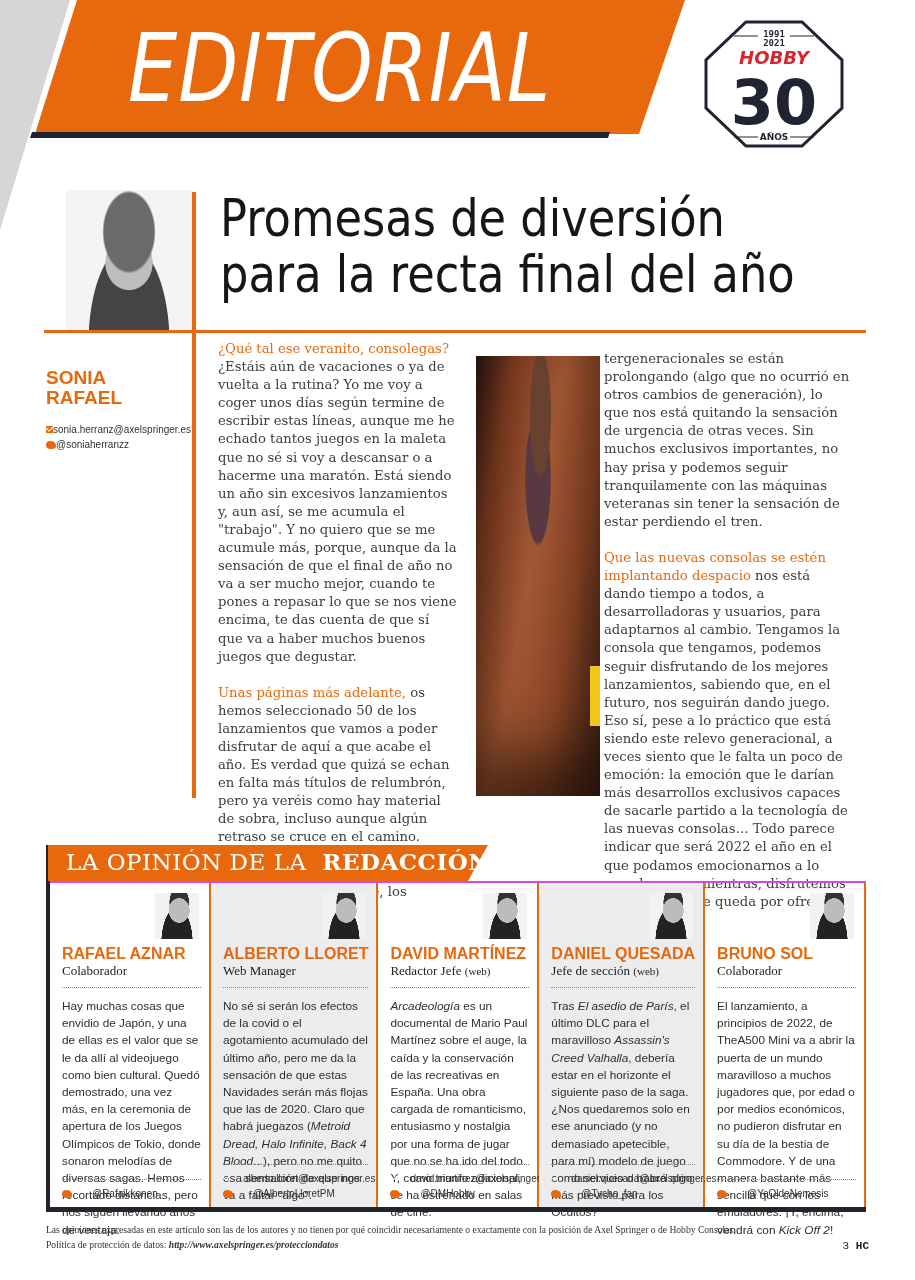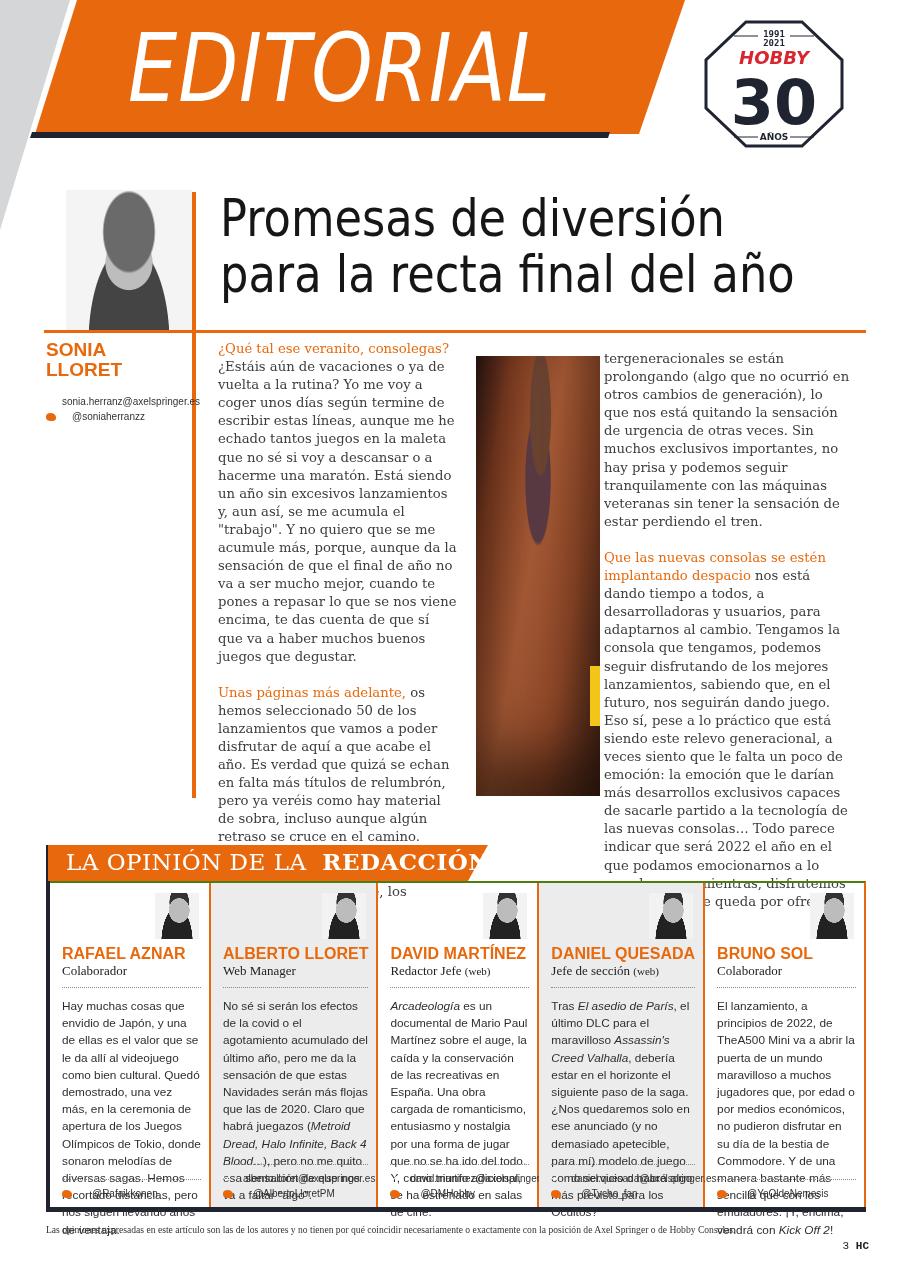--- a/index.html
+++ b/index.html
@@ -24,24 +24,24 @@
   .author-photo { position: absolute; left: 66px; top: 190px; width: 126px; height: 140px;
     background: radial-gradient(ellipse at 50% 30%, #6a6a6a 0 28%, transparent 30%),
                 radial-gradient(ellipse at 50% 52%, #bdbdbd 0 26%, transparent 27%),
                 radial-gradient(ellipse at 50% 110%, #444 0 45%, transparent 46%),
                 #f4f4f4; }
   .vrule { position: absolute; left: 192px; top: 192px; width: 4px; height: 606px; background: #e8690d; }
   .hrule { position: absolute; left: 44px; top: 330px; width: 822px; height: 3px; background: #e8690d; }
   .headline { position: absolute; left: 220px; top: 190px; font-family: "DejaVu Sans", sans-serif; font-size: 52px;
     line-height: 56px; color: #161616; transform: scaleX(0.86); transform-origin: left top; white-space: nowrap; }
 
-  .author-block { position: absolute; left: 46px; top: 340px; width: 145px; font-family: "Liberation Sans", sans-serif; }
+  .author-block { position: absolute; left: 46px; top: 368px; width: 145px; font-family: "Liberation Sans", sans-serif; }
   .author-name { color: #e8690d; font-weight: bold; font-size: 19px; line-height: 20px; }
   .author-role { color: #222; font-size: 13px; line-height: 17px; margin-top: 6px; }
-  .contact { font-size: 10px; color: #333; line-height: 15px; display: flex; align-items: center; gap: 16px; }
+  .contact { font-size: 10px; color: #333; line-height: 15px; display: flex; align-items: center; gap: 0; }
   .contact.first { margin-top: 14px; }
   .ico-mail { display: inline-block; width: 9px; height: 7px; background: #e8690d; position: relative; }
   .ico-mail::after { content: ""; position: absolute; left: 1px; top: 0; width: 5px; height: 4px; border-left: 1px solid #fff; border-bottom: 1px solid #fff; transform: rotate(-45deg) translate(0,-1px); }
   .ico-tw { display: inline-block; width: 10px; height: 8px; background: #e8690d; border-radius: 50% 60% 40% 50%; }
 
   
   .col { position: absolute; font-size: 13.2px; line-height: 18.1px; color: #3d3d3d; text-align: left; }
   .col p { margin-bottom: 18px; }
   .lead { color: #e8690d; }
   .col1 { left: 218px; top: 340px; width: 240px; }
@@ -55,21 +55,21 @@
       linear-gradient(100deg, #2a1612 0%, #7a3a20 18%, #a65a35 45%, #8a4526 70%, #3a1f14 100%);
     box-shadow: inset 0 -40px 60px rgba(20,10,5,.6); }
   .feature-img::after { content: ""; position: absolute; right: 0; top: 310px; width: 10px; height: 60px; background: #f2c518; }
 
   
   .op-frame { position: absolute; left: 46px; top: 845px; width: 820px; height: 367px; border-left: 4px solid #1f2430; border-bottom: 5px solid #1f2430; }
   .op-banner { position: absolute; left: 48px; top: 845px; width: 440px; height: 36px; background: #e8690d;
     clip-path: polygon(0 0, 440px 0, 420px 36px, 0 36px); }
   .op-title { position: absolute; left: 66px; top: 848px; font-family: "DejaVu Serif", serif; font-size: 23px; color: #fff; letter-spacing: 0.5px; white-space: nowrap; }
   .op-title b { font-weight: bold; margin-left: 8px; }
-  .op-cols { position: absolute; left: 50px; top: 881px; width: 816px; height: 326px; display: flex; border-top: 2px solid #4d7c0f; border-right: 2px solid #e8690d; }
+  .op-cols { position: absolute; left: 50px; top: 881px; width: 816px; height: 326px; display: flex; border-top: 2px solid #d946ef; border-right: 2px solid #e8690d; }
   .op-col { flex: 1; border-right: 2px solid #e8690d; padding: 8px 8px 0 12px; position: relative; font-family: "Liberation Sans", sans-serif; }
   .op-col:last-child { border-right: none; }
   .op-col.alt { background: #ececec; }
   .op-avatar { position: absolute; right: 10px; top: 10px; width: 44px; height: 46px;
     background: radial-gradient(ellipse at 55% 38%, #bcbcbc 0 30%, transparent 31%),
                 radial-gradient(ellipse at 55% 20%, #333 0 28%, transparent 29%),
                 radial-gradient(ellipse at 50% 110%, #222 0 50%, transparent 51%),
                 #f2f2f2; }
   .op-name { margin-top: 54px; color: #e8690d; font-weight: bold; font-size: 16px; line-height: 18px; white-space: nowrap; }
   .op-role { font-size: 13px; color: #222; line-height: 16px; white-space: nowrap; font-family: Liberation Serif, serif; }
@@ -113,21 +113,21 @@
 <div class="vrule"></div>
 <div class="headline">
   <div>Promesas de diversión</div>
   <div>para la recta final del año</div>
 </div>
 <div class="hrule"></div>
 
 <div class="author-block">
   <div class="author-name">
     <div>SONIA</div>
-    <div>LLORET</div>
+    <div>RAFAEL</div>
   </div>
   <div class="contact first">
     <span class="ico-mail"></span>
     <span>sonia.herranz@axelspringer.es</span>
   </div>
   <div class="contact">
     <span class="ico-tw"></span>
     <span>@soniaherranzz</span>
   </div>
 </div>
@@ -232,14 +232,15 @@
       <div class="op-contact">
           <span class="ico-tw"></span>
           <span>@YeOldeNemesis</span>
         </div>
     </div>
   </div>
 </div>
 
 <div class="disclaimer">
   <div>Las opiniones expresadas en este artículo son las de los autores y no tienen por qué coincidir necesariamente o exactamente con la posición de Axel Springer o de Hobby Consolas.</div>
+  <div><span>Política de protección de datos: </span><i>http://www.axelspringer.es/protecciondatos</i></div>
 </div>
 <div class="pageno"><span>3</span> <b>HC</b></div>
 
 </body></html>

